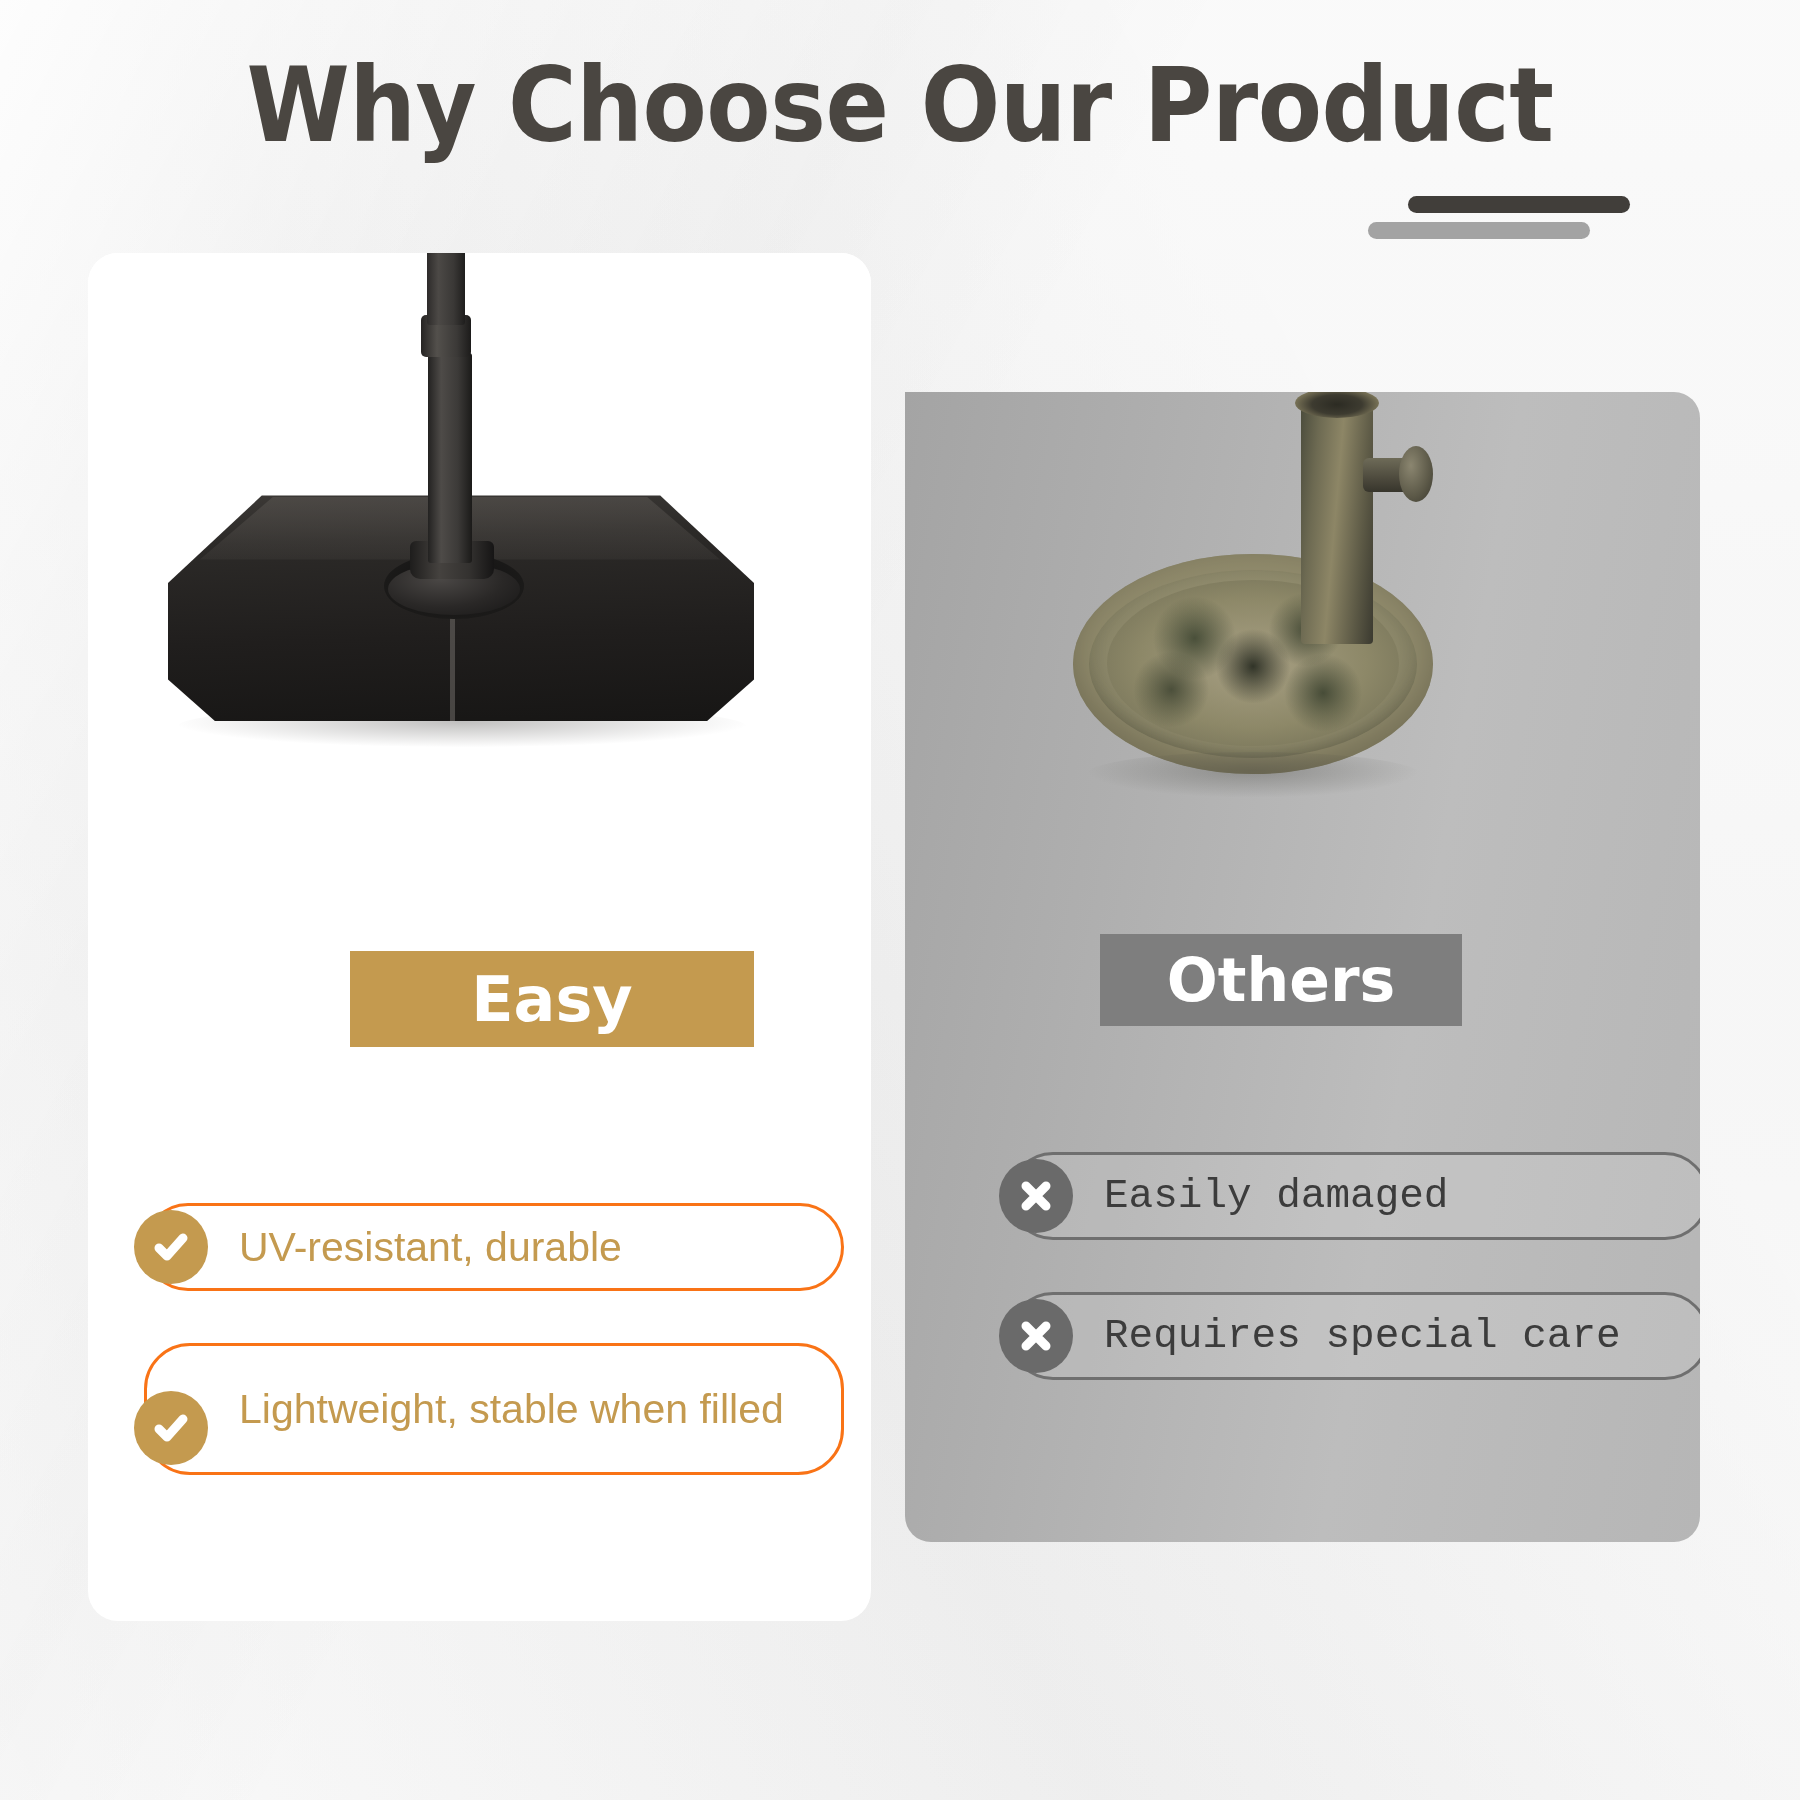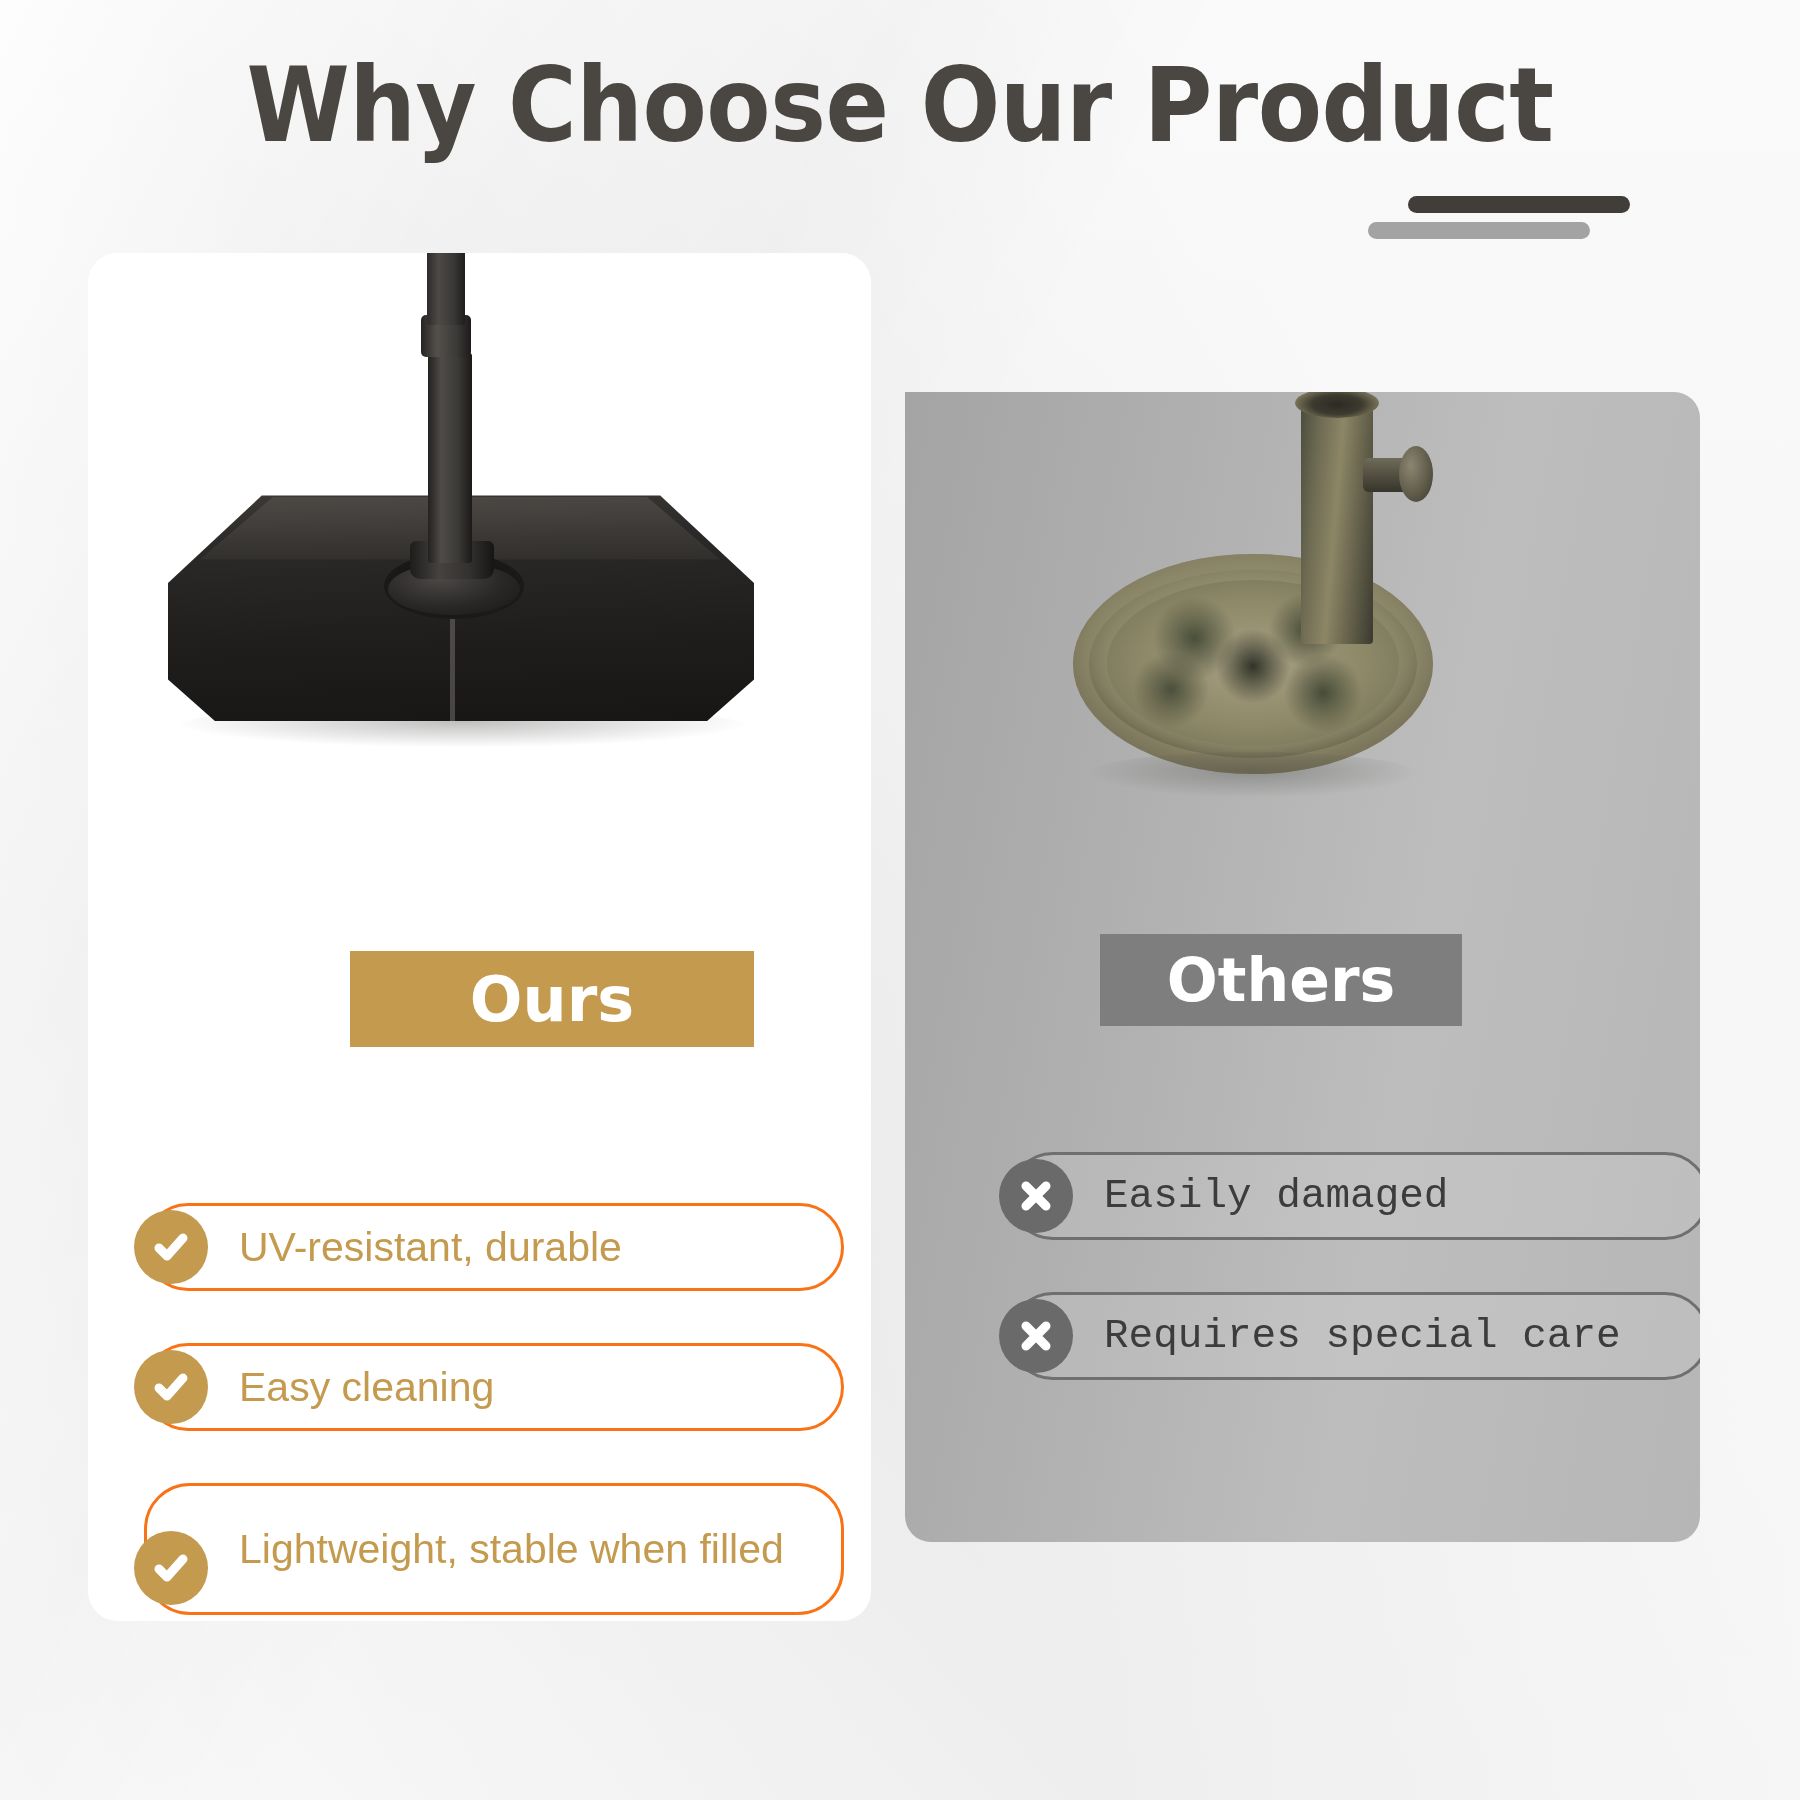--- a/index.html
+++ b/index.html
@@ -352,46 +352,36 @@
       <div class="base-seam"></div>
       <div class="base-hole"></div>
       <div class="pole-hub"></div>
       <div class="pole-flange"></div>
       <div class="pole-lower"></div>
       <div class="pole-collar"></div>
       <div class="pole-upper"></div>
     </div>
 
     <div class="badge" id="ours-badge">
-      <span>Ours</span>
+      <span>Easy</span>
     </div>
 
     <div class="feat-list" id="ours-list">
 
       <div class="feat-row">
         <span class="feat-icon icon-check">
           <svg width="42" height="42" viewBox="0 0 42 42" aria-hidden="true">
             <path d="M9 22 L17 30 L33 12" fill="none" stroke="#ffffff" stroke-width="9" stroke-linecap="round" stroke-linejoin="round"></path>
           </svg>
         </span>
         <div class="feat-pill ours-pill">
           <span>UV-resistant, durable</span>
         </div>
       </div>
 
-      <div class="feat-row">
-        <span class="feat-icon icon-check">
-          <svg width="42" height="42" viewBox="0 0 42 42" aria-hidden="true">
-            <path d="M9 22 L17 30 L33 12" fill="none" stroke="#ffffff" stroke-width="9" stroke-linecap="round" stroke-linejoin="round"></path>
-          </svg>
-        </span>
-        <div class="feat-pill ours-pill">
-          <span>Easy cleaning</span>
-        </div>
-      </div>
 
       <div class="feat-row tall">
         <span class="feat-icon icon-check">
           <svg width="42" height="42" viewBox="0 0 42 42" aria-hidden="true">
             <path d="M9 22 L17 30 L33 12" fill="none" stroke="#ffffff" stroke-width="9" stroke-linecap="round" stroke-linejoin="round"></path>
           </svg>
         </span>
         <div class="feat-pill ours-pill">
           <span>Lightweight, stable when filled</span>
         </div>

